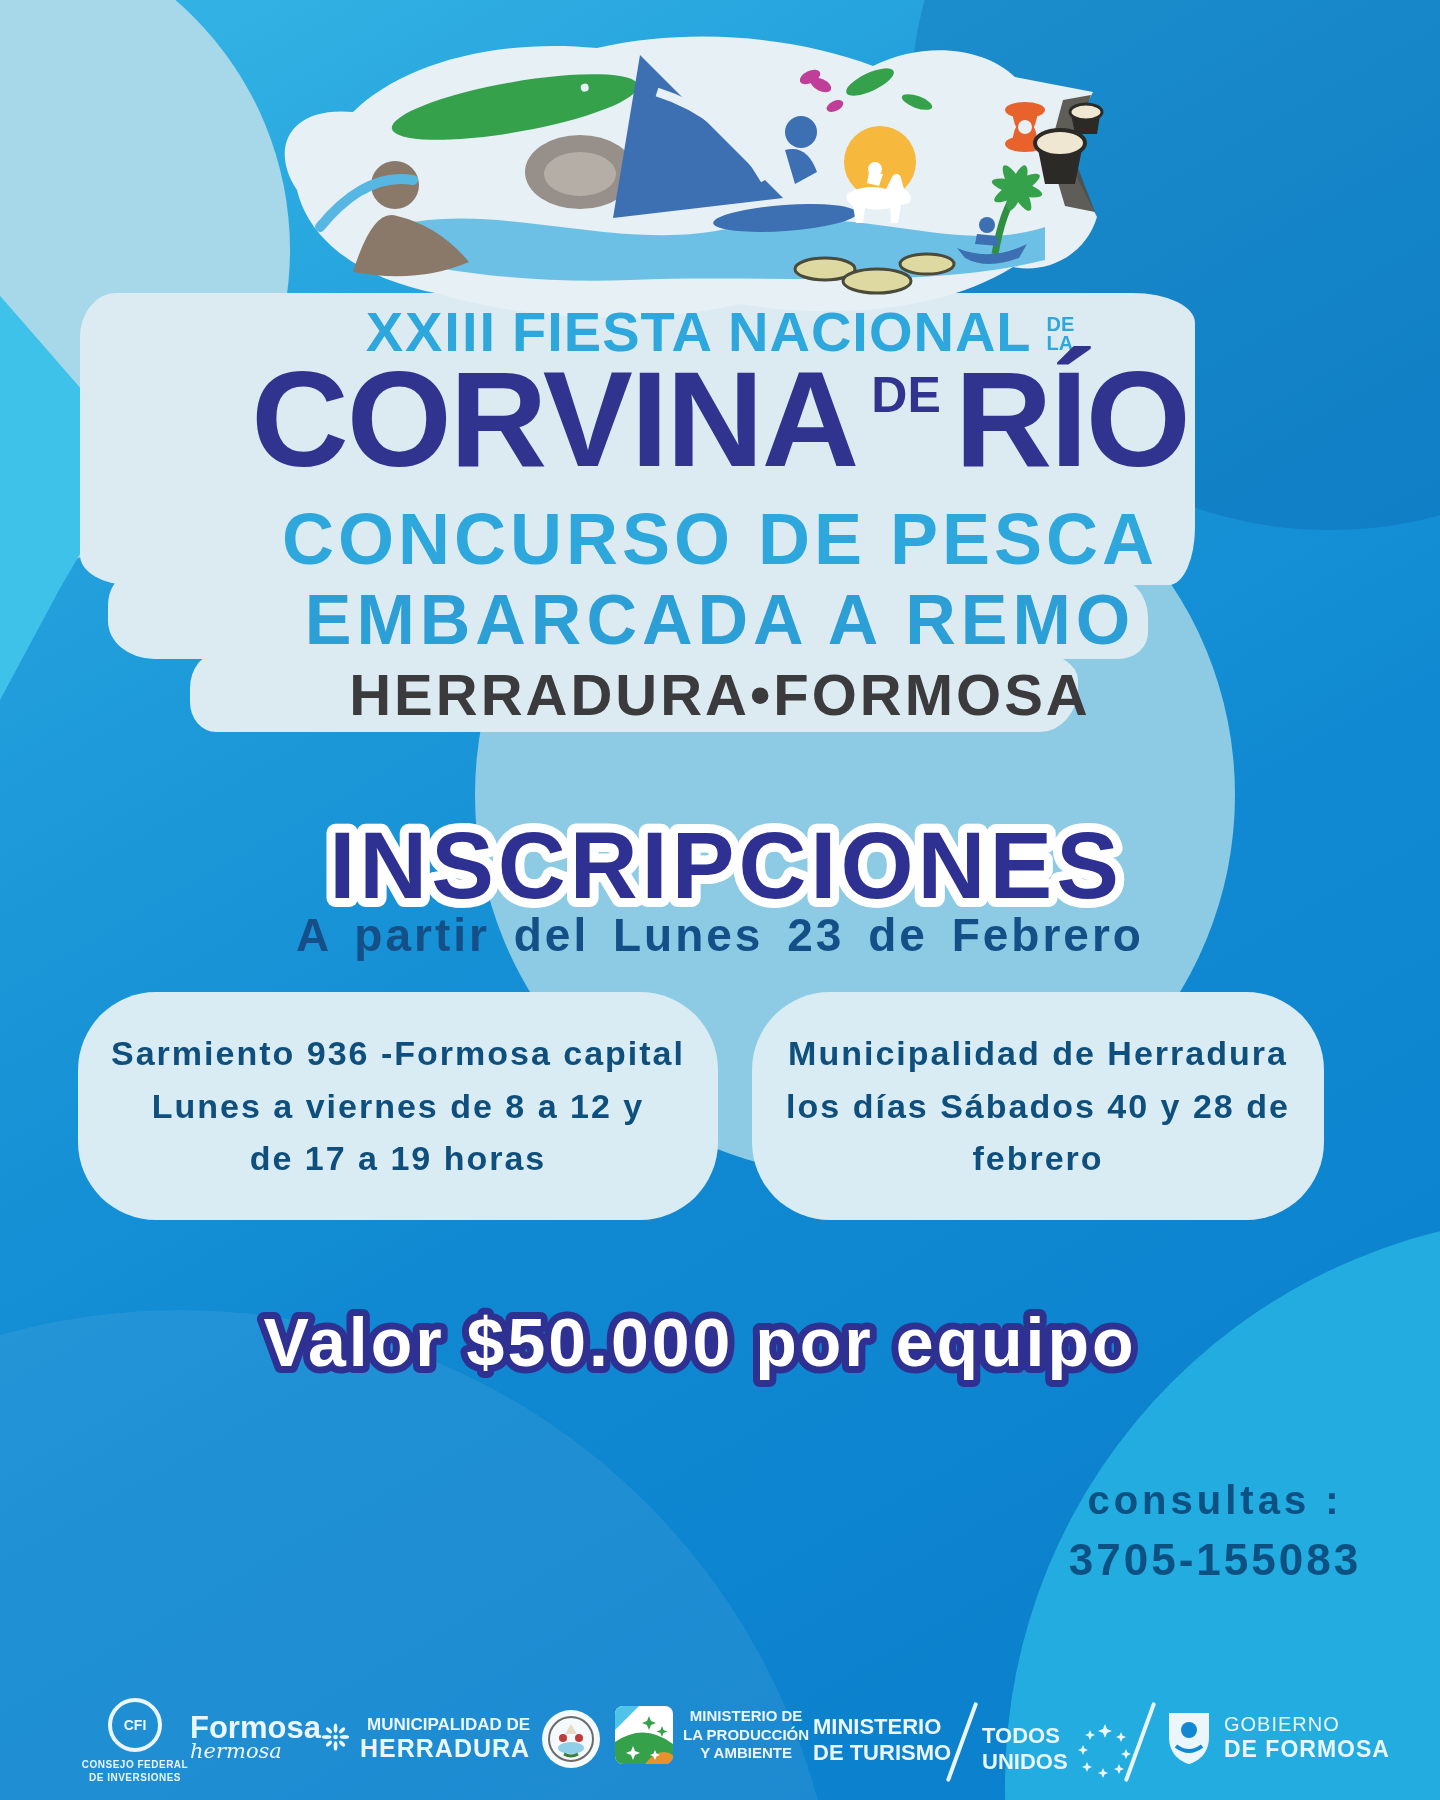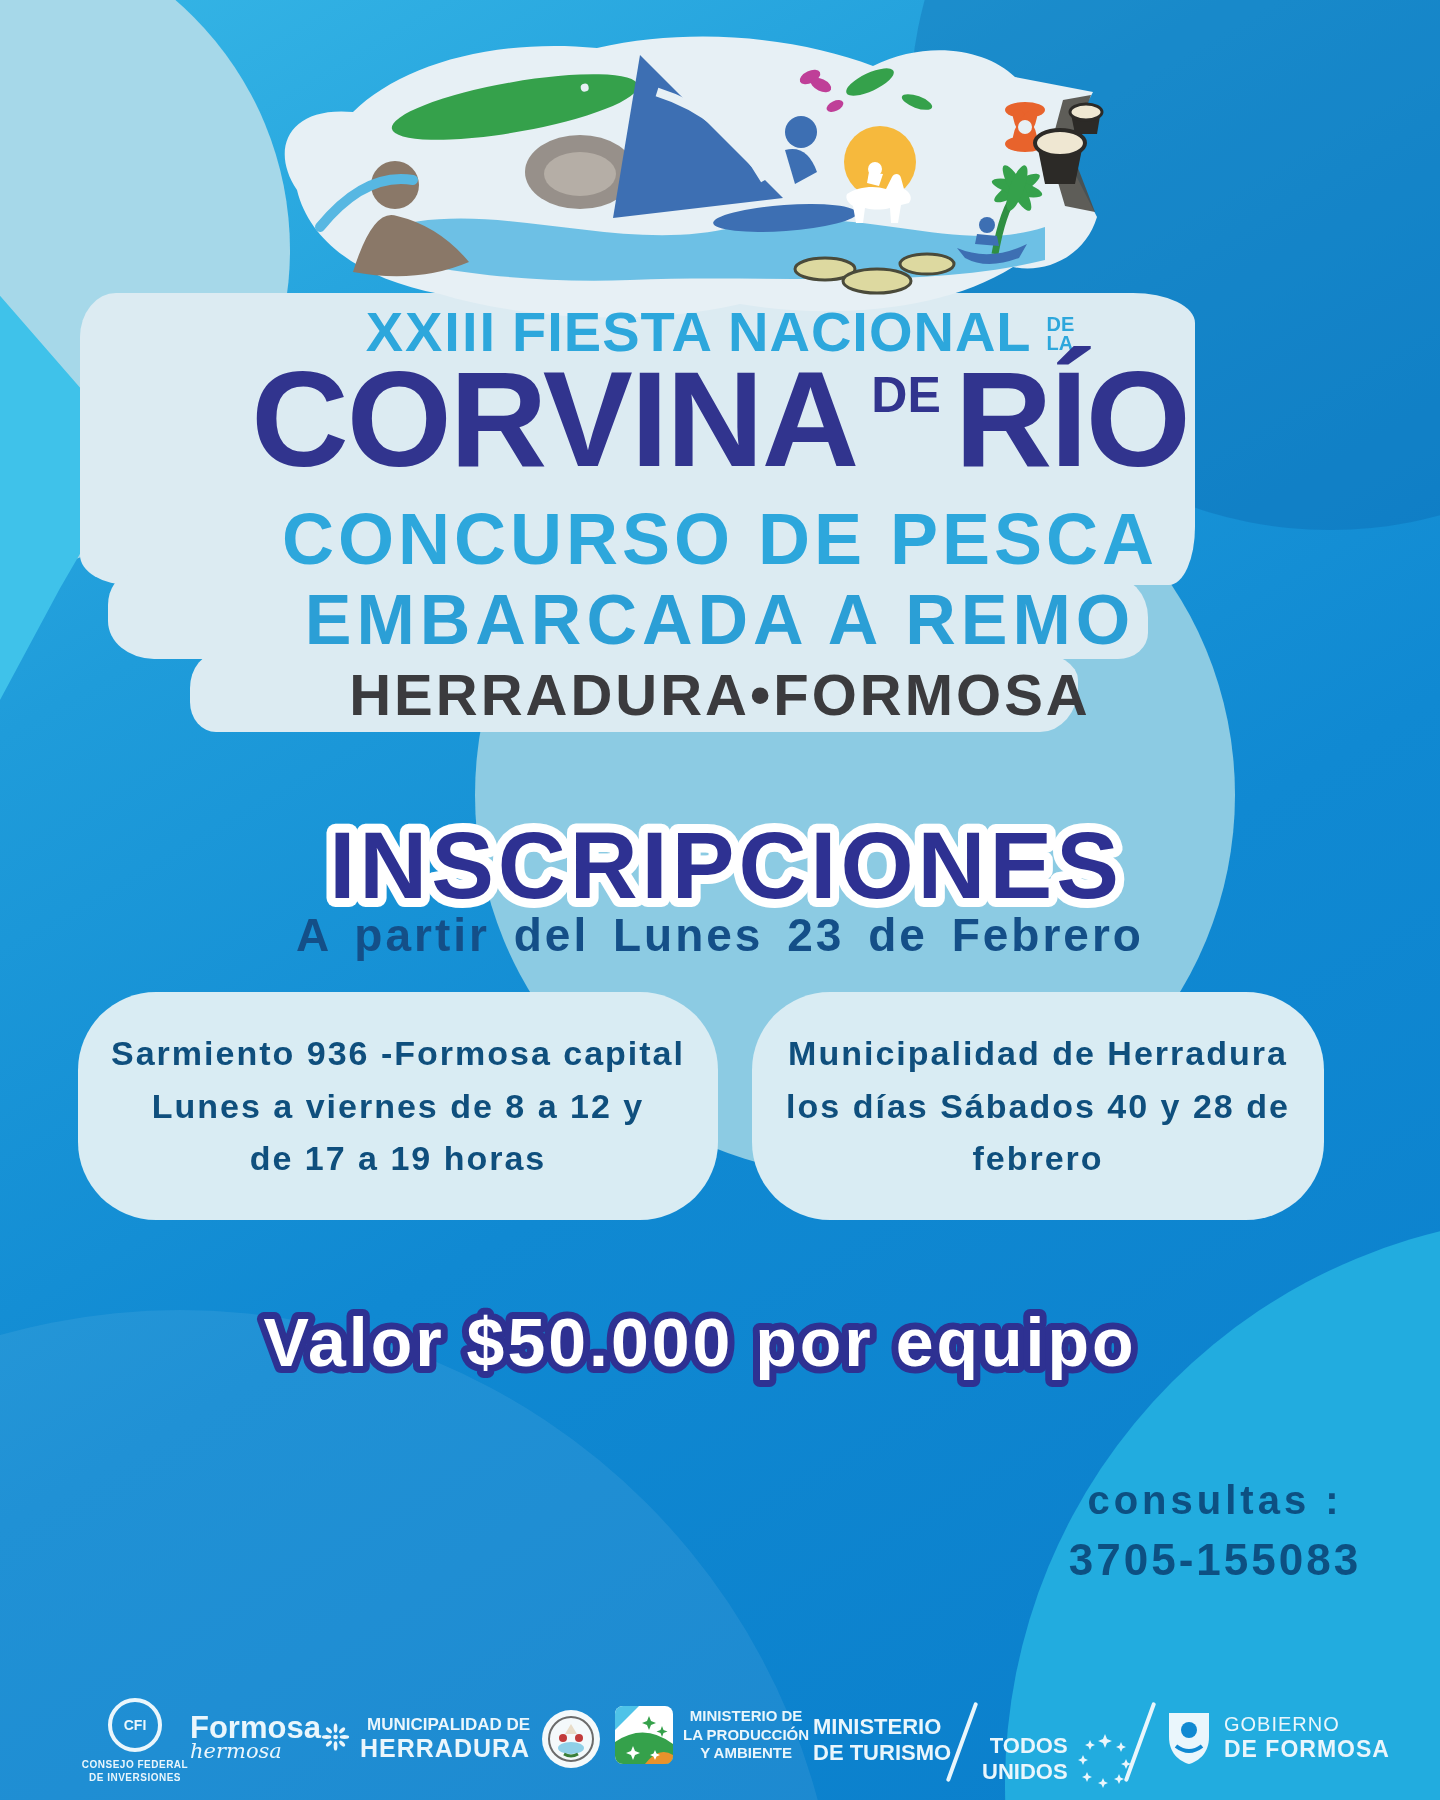--- a/index.html
+++ b/index.html
@@ -62,21 +62,21 @@
   .f-herradura{left:360px;top:16px;gap:10px;}
   .herr-text{text-align:right;font-weight:bold;line-height:1.15;}
   .herr-text .s1{font-size:17px;}
   .herr-text .s2{font-size:25px;letter-spacing:1px;}
   .f-prod{left:615px;top:14px;gap:10px;}
   .prod-text{font-weight:bold;font-size:15px;line-height:1.25;text-align:center;}
   .f-turismo{left:813px;top:22px;font-weight:bold;font-size:22px;line-height:1.2;}
   .slash{position:absolute;width:4px;height:84px;background:#eaf6fc;border-radius:2px;transform:rotate(20deg);}
   .slash1{left:960px;top:8px;}
   .slash2{left:1138px;top:8px;}
-  .f-todos{left:982px;top:38px;gap:8px;text-align:right;}
+  .f-todos{left:982px;top:28px;gap:8px;}
   .todos-text{font-weight:bold;font-size:22px;line-height:1.2;}
   .f-gob{left:1166px;top:18px;gap:12px;}
   .gob-text{font-weight:bold;line-height:1.2;}
   .gob-text .g1{font-size:20px;font-weight:normal;letter-spacing:1px;}
   .gob-text .g2{font-size:23px;letter-spacing:1px;}
 </style>
 </head>
 <body>
 
 <div id="poster">

